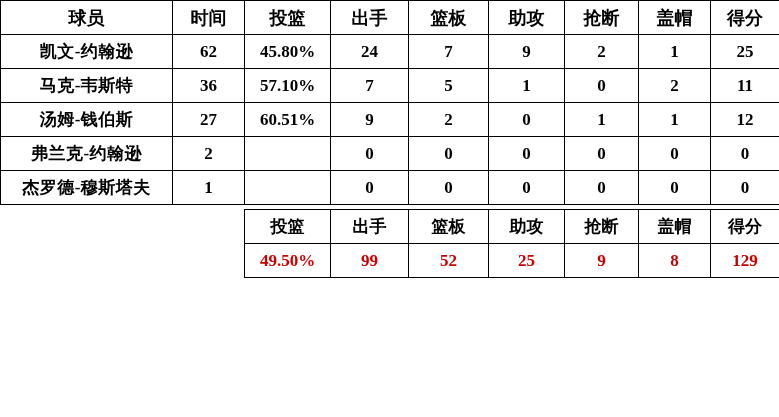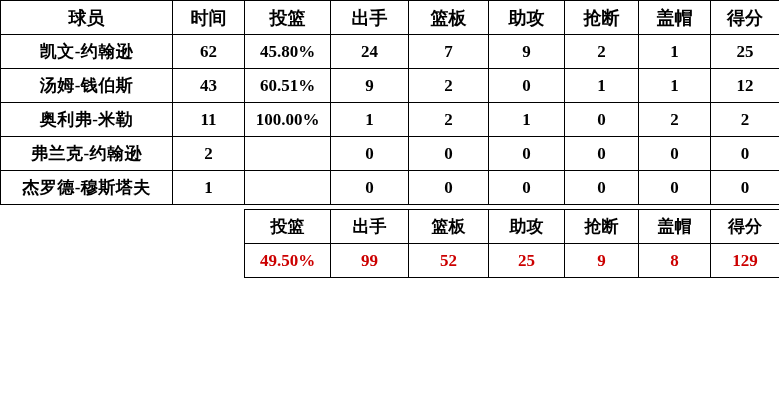--- a/index.html
+++ b/index.html
@@ -109,40 +109,40 @@
         <td>62</td>
         <td>45.80%</td>
         <td>24</td>
         <td>7</td>
         <td>9</td>
         <td>2</td>
         <td>1</td>
         <td>25</td>
       </tr>
       <tr>
+        <td class="name-cell">马克-韦斯特</td>
+        <td>36</td>
+        <td>57.10%</td>
+        <td>7</td>
+        <td>5</td>
+        <td>1</td>
+        <td>0</td>
+        <td>2</td>
+        <td>11</td>
+      </tr>
+      <tr>
         <td class="name-cell">汤姆-钱伯斯</td>
-        <td>43</td>
+        <td>27</td>
         <td>60.51%</td>
         <td>9</td>
         <td>2</td>
         <td>0</td>
         <td>1</td>
         <td>1</td>
         <td>12</td>
-      </tr>
-      <tr>
-        <td class="name-cell">奥利弗-米勒</td>
-        <td>11</td>
-        <td>100.00%</td>
-        <td>1</td>
-        <td>2</td>
-        <td>1</td>
-        <td>0</td>
-        <td>2</td>
-        <td>2</td>
       </tr>
       <tr>
         <td class="name-cell">弗兰克-约翰逊</td>
         <td>2</td>
         <td></td>
         <td>0</td>
         <td>0</td>
         <td>0</td>
         <td>0</td>
         <td>0</td>

